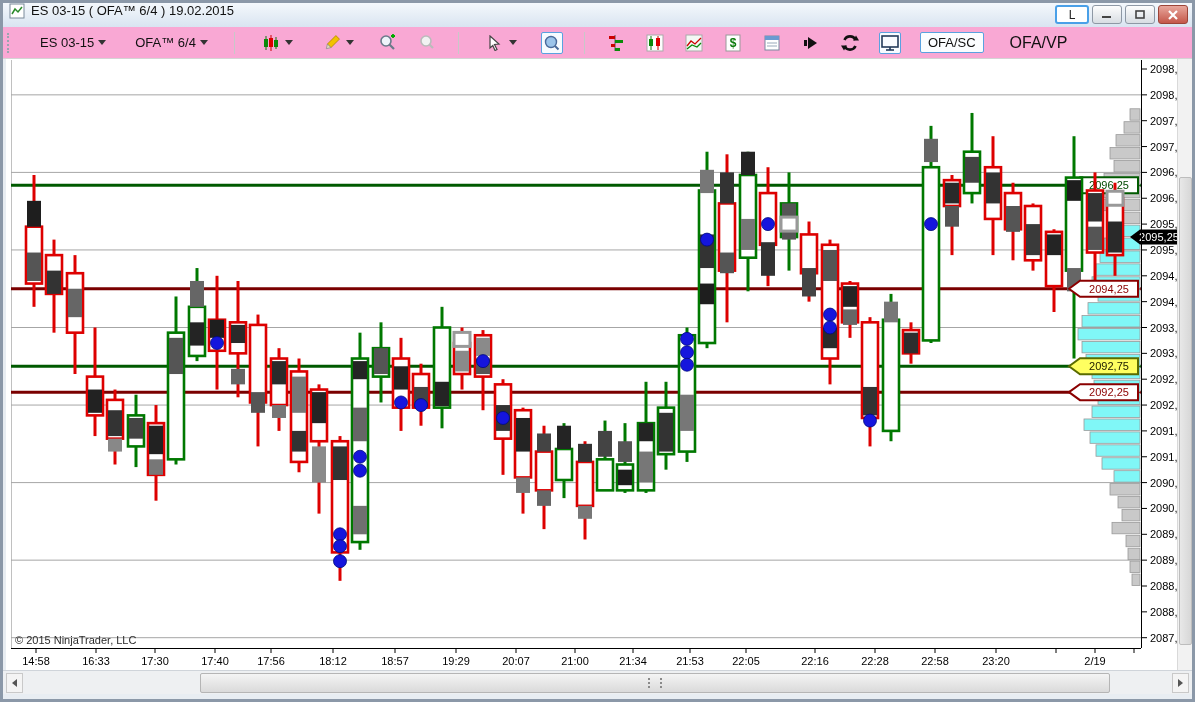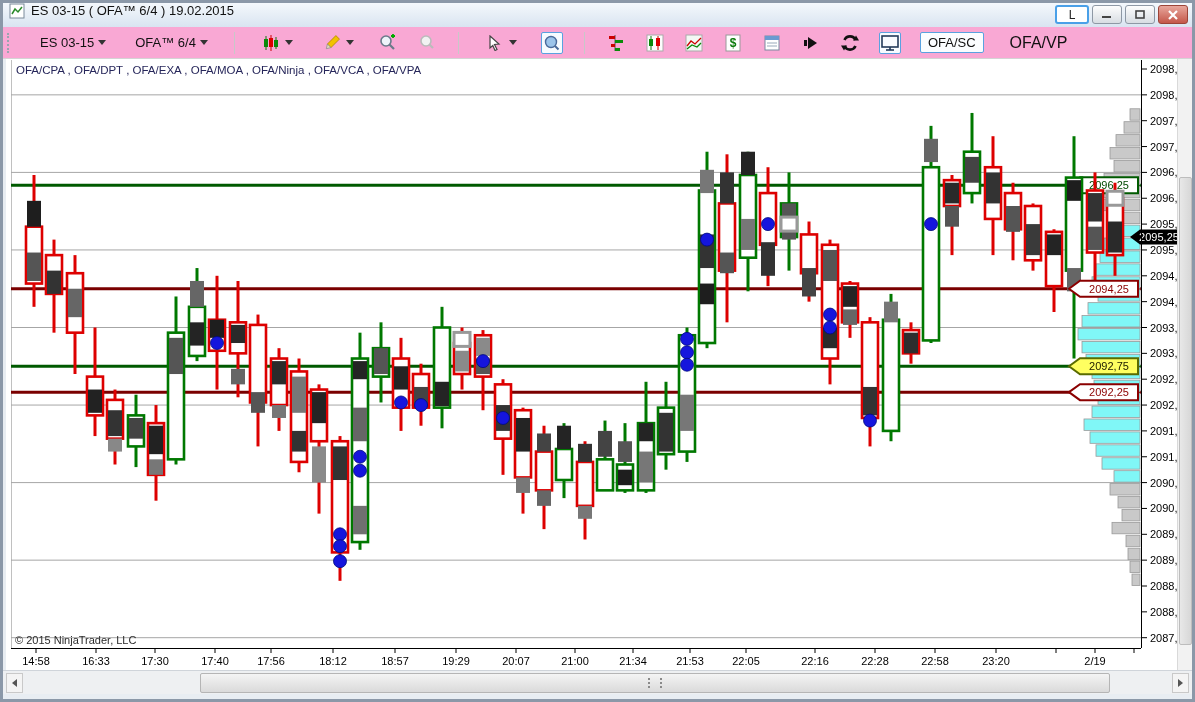--- a/index.html
+++ b/index.html
@@ -207,21 +207,20 @@
           <rect x="2" y="2" width="16" height="11" fill="#f8fbff" stroke="#223a5a" stroke-width="1.6"></rect>
           <line x1="10" y1="13" x2="10" y2="16" stroke="#223a5a" stroke-width="1.6"></line>
           <line x1="6" y1="16" x2="14" y2="16" stroke="#223a5a" stroke-width="1.6"></line>
         </svg>
     </div>
     <div class="tabbox">OFA/SC</div>
     <div class="tabplain">OFA/VP</div>
   </div>
 
   <div id="chartbg"></div>
-  <div id="indics">OFA/CPA , OFA/DPT , OFA/EXA , OFA/MOA , OFA/Ninja , OFA/VCA , OFA/VPA</div>
   <svg id="chart-svg" width="1175" height="611" viewBox="3 56 1175 611">
       <line x1="8.5" y1="57" x2="8.5" y2="645" stroke="#c0c0c0" stroke-width="1"></line>
       <line x1="8" y1="91.85" x2="1138" y2="91.85" stroke="#a6a6a6" stroke-width="1"></line>
       <line x1="8" y1="169.4" x2="1138" y2="169.4" stroke="#a6a6a6" stroke-width="1"></line>
       <line x1="8" y1="246.95000000000002" x2="1138" y2="246.95000000000002" stroke="#a6a6a6" stroke-width="1"></line>
       <line x1="8" y1="324.5" x2="1138" y2="324.5" stroke="#a6a6a6" stroke-width="1"></line>
       <line x1="8" y1="402.05" x2="1138" y2="402.05" stroke="#a6a6a6" stroke-width="1"></line>
       <line x1="8" y1="479.6" x2="1138" y2="479.6" stroke="#a6a6a6" stroke-width="1"></line>
       <line x1="8" y1="557.1500000000001" x2="1138" y2="557.1500000000001" stroke="#a6a6a6" stroke-width="1"></line>
       <line x1="8" y1="634.7" x2="1138" y2="634.7" stroke="#a6a6a6" stroke-width="1"></line>

